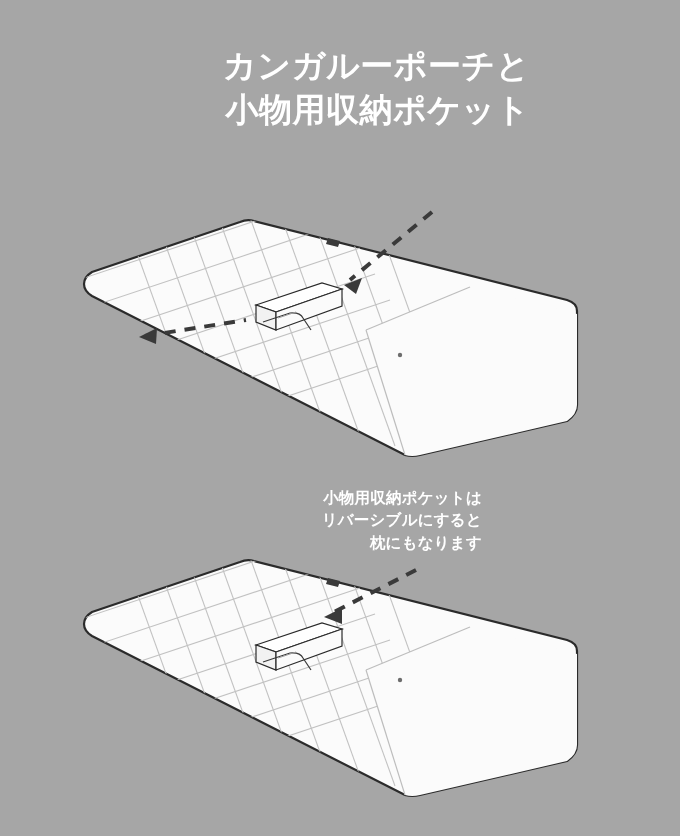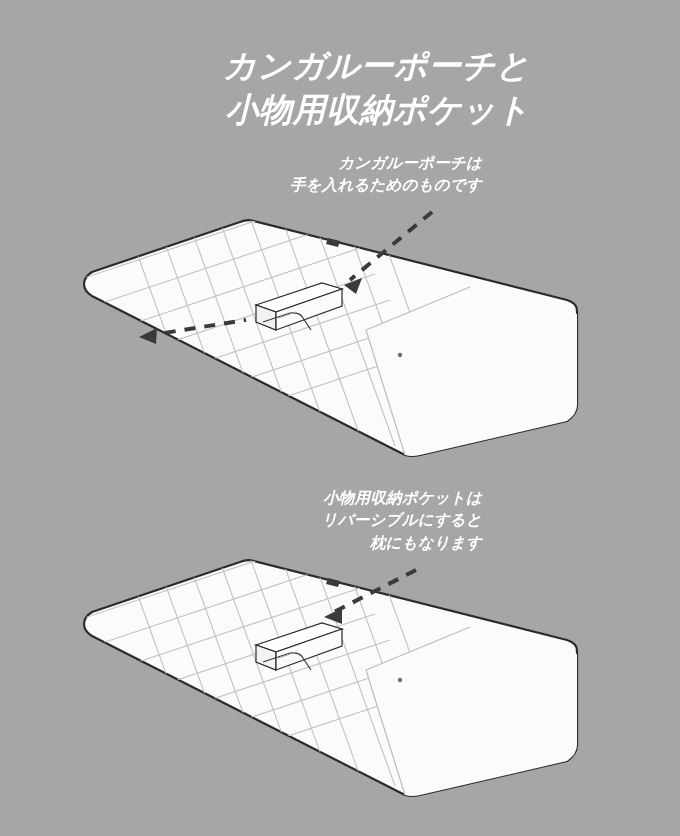--- a/index.html
+++ b/index.html
@@ -11,21 +11,20 @@
     height: 836px;
     background: #a6a6a6;
     font-family: "Liberation Sans", "DejaVu Sans", sans-serif;
     overflow: hidden;
     position: relative;
   }
   .page {
     position: relative;
     width: 560px;
     height: 836px;
-    font-style: italic;
   }
   .svg-layer {
     position: absolute;
     left: 0;
     top: 0;
     width: 680px;
     height: 836px;
   }
   .title-block {
     position: absolute;
@@ -161,20 +160,18 @@
       <g>
         <line x1="416" y1="570" x2="332" y2="613" stroke="#3a3a3a" stroke-width="4" stroke-dasharray="11 9" stroke-linecap="butt"></line>
         <path d="M 324,617 L 342,608 L 342,624 Z" fill="#3a3a3a"></path>
       </g>
     </g>
   </svg>
 
   <div class="title-block"><span>カンガルーポーチと</span>
 <span>小物用収納ポケット</span></div>
 
-  <div class="caption caption-1"><span>カンガルーポーチは</span>
-<span>手を入れるためのものです</span></div>
 
   <div class="caption caption-2"><span>小物用収納ポケットは</span>
 <span>リバーシブルにすると</span>
 <span>枕にもなります</span></div>
 
 </div>
 
 </body></html>

